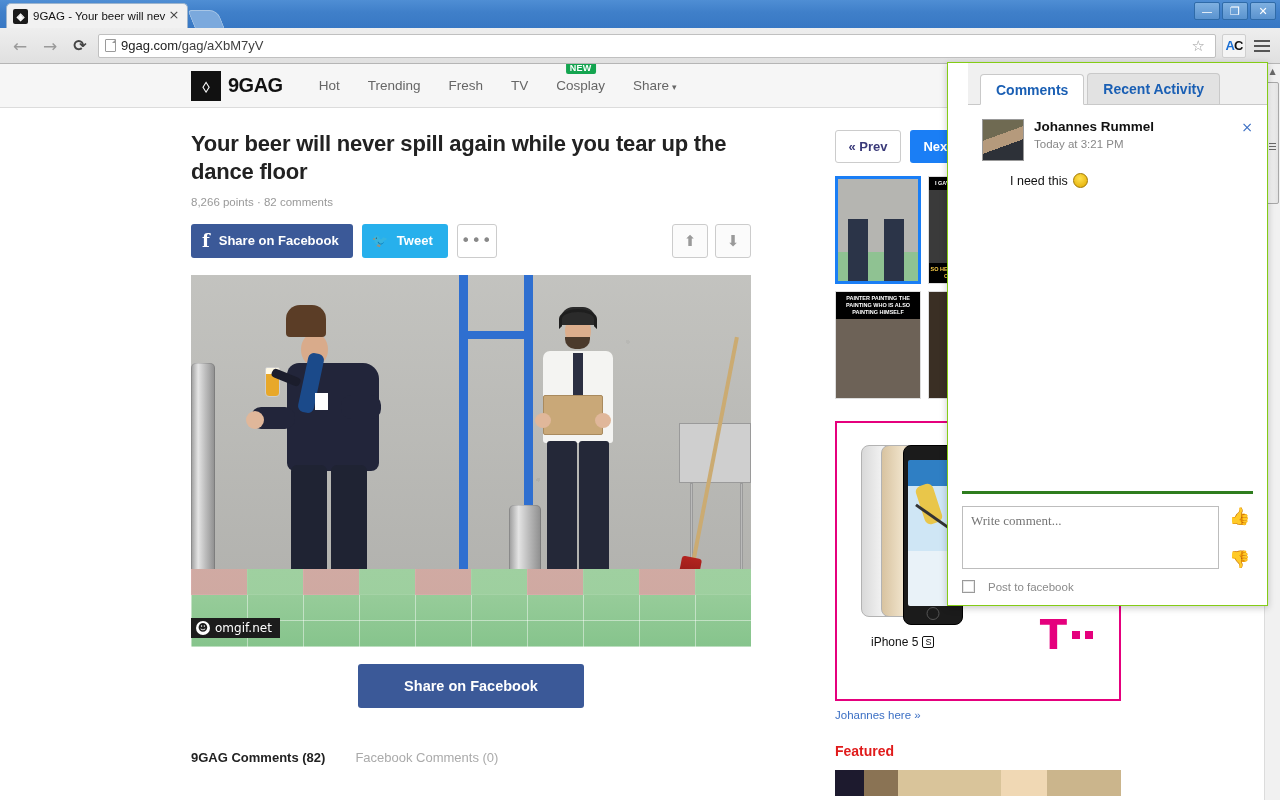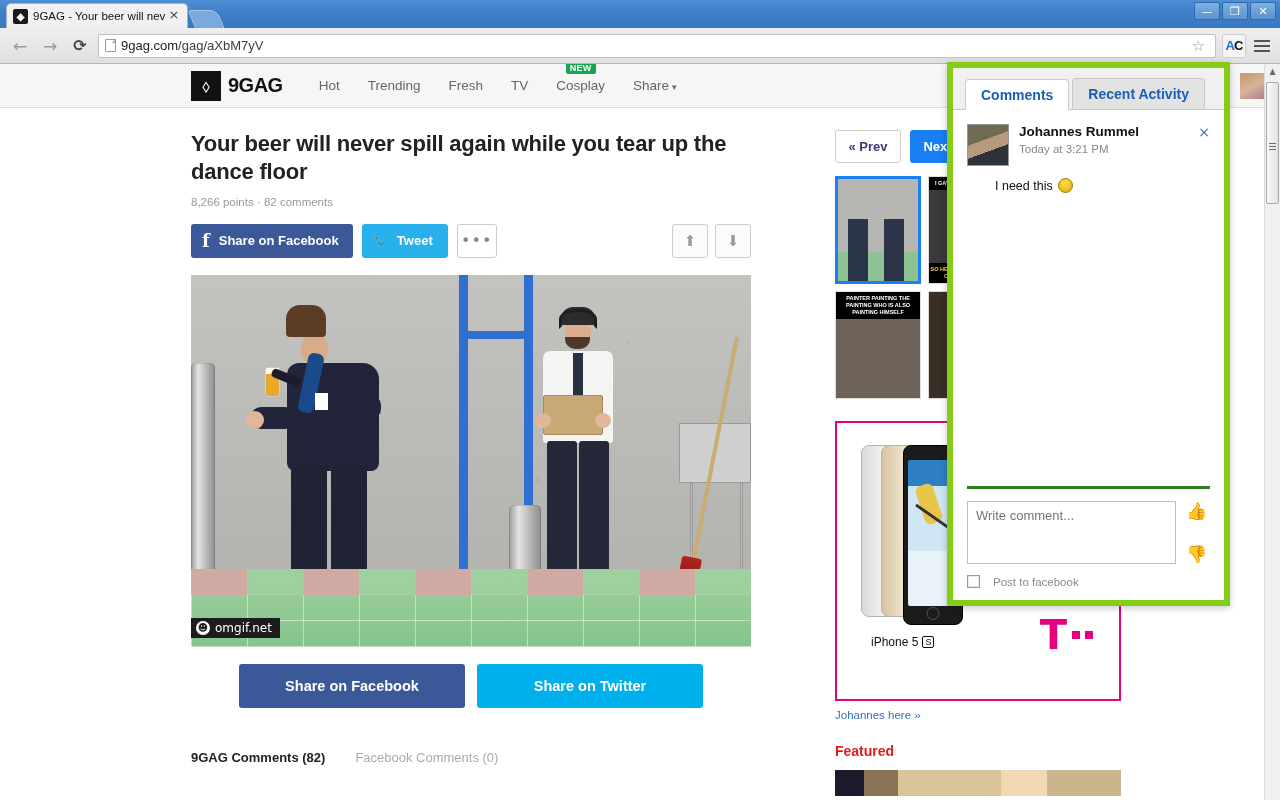--- a/index.html
+++ b/index.html
@@ -445,24 +445,25 @@
     margin-top: 22px; font-size: 14px; font-weight: bold; color: #e01b1b;
   }
   .featured-img {
     margin-top: 11px; width: 286px; height: 26px;
     background: linear-gradient(90deg,#1d1a2e 0 10%, #8a7354 10% 22%, #d9c49a 22% 58%, #f0d8b4 58% 74%, #cbb58c 74% 100%);
   }
 
   
   .popup {
     position: absolute; left: 947px; top: 62px;
-    width: 283px; height: 544px;
-    background: #fff; border: 6px solid #84cc16;
+    width: 321px; height: 544px;
+    background: #fff; border: 1px solid #84cc16;
     box-shadow: 0 2px 7px rgba(0,0,0,.22);
     z-index: 50;
+    padding-left: 20px;
   }
   .popup-tabs {
     display: flex; align-items: flex-end; height: 42px;
     background: #f0f0f0; border-bottom: 1px solid #c9c9c9;
     padding-left: 12px; gap: 3px;
   }
   .ptab {
     height: 31px; padding: 0 15px;
     display: flex; align-items: center;
     font-size: 14px; color: #1a5fb4; font-weight: bold;
@@ -493,21 +494,21 @@
     background: radial-gradient(circle at 45% 35%, #ffe14d, #e0a800);
     border: 1px solid #a07800; display: inline-block;
   }
   .popup-foot { position: absolute; left: 0; right: 0; bottom: 0; padding: 0 14px 12px 14px; }
   .green-rule { height: 3px; background: #2e7d1e; margin: 0 0 12px 0; }
   .foot-row { display: flex; gap: 10px; }
   .cmt-input {
     flex: 1; height: 63px;
     border: 1px solid #bdbdbd; background: #fff;
     padding: 6px 8px; font-size: 13px; color: #1d4ed8;
-    font-family: Liberation Sans, sans-serif;
+    font-family: Liberation Serif, serif;
     resize: none;
   }
   .thumbs { display: flex; flex-direction: column; justify-content: space-between; width: 24px; }
   .thumb-glyph { font-size: 17px; color: #4a6fa5; font-family: "DejaVu Sans", sans-serif; }
   .post-fb { display: flex; align-items: center; gap: 13px; margin-top: 11px; }
   .chk {
     width: 13px; height: 13px; border: 1px solid #9a9a9a; background: #fff;
     box-shadow: inset 0 0 0 1px #e8e8e8;
   }
   .post-fb span { font-size: 11.5px; color: #8a8a8a; }
@@ -654,21 +655,20 @@
           <div class="floor"></div>
           <div class="floor-pink"></div>
           <div class="watermark">
             <span class="wm-face">☻</span>
             <span>omgif.net</span>
           </div>
         </div>
 
         <div class="share-row">
           <div class="share-big fb">Share on Facebook</div>
-          <div class="share-big tw">Share on Twitter</div>
         </div>
 
         <div class="comment-tabs">
           <div class="active">9GAG Comments (82)</div>
           <div class="inactive">Facebook Comments (0)</div>
         </div>
       </div>
 
       <div class="side-col">
         <div class="prevnext">

